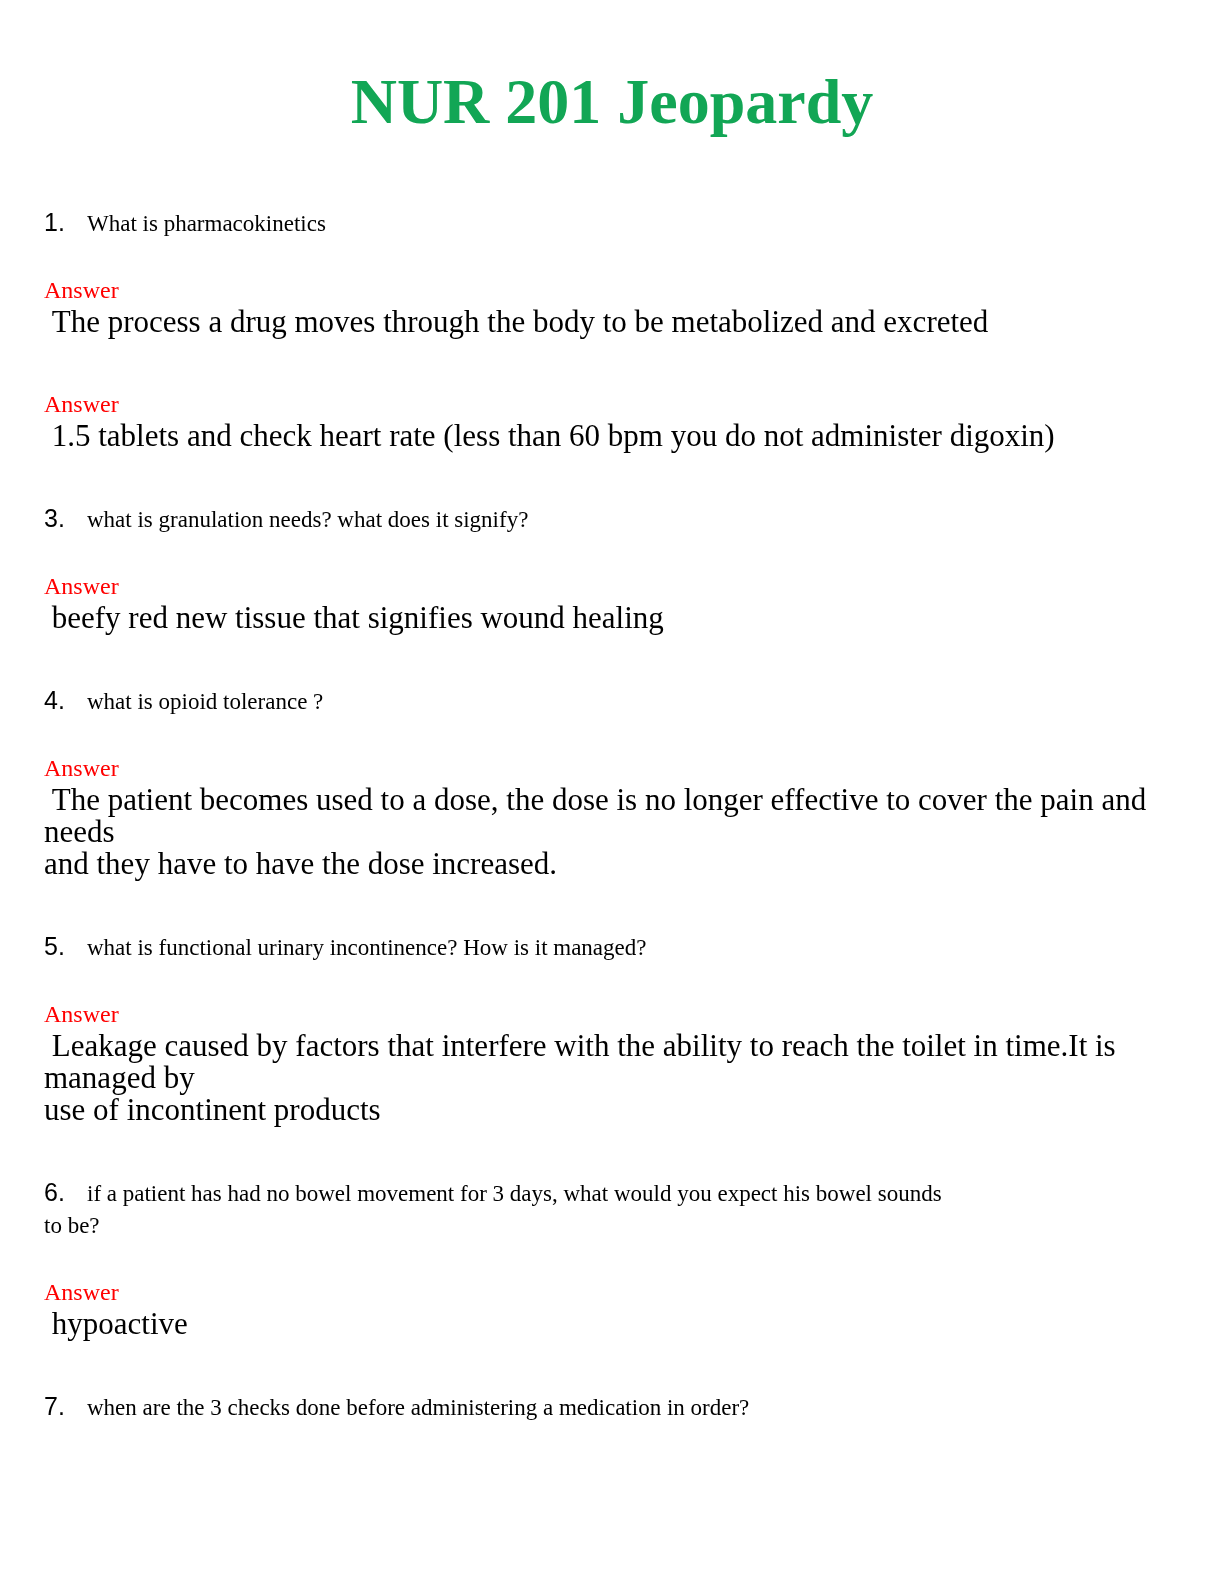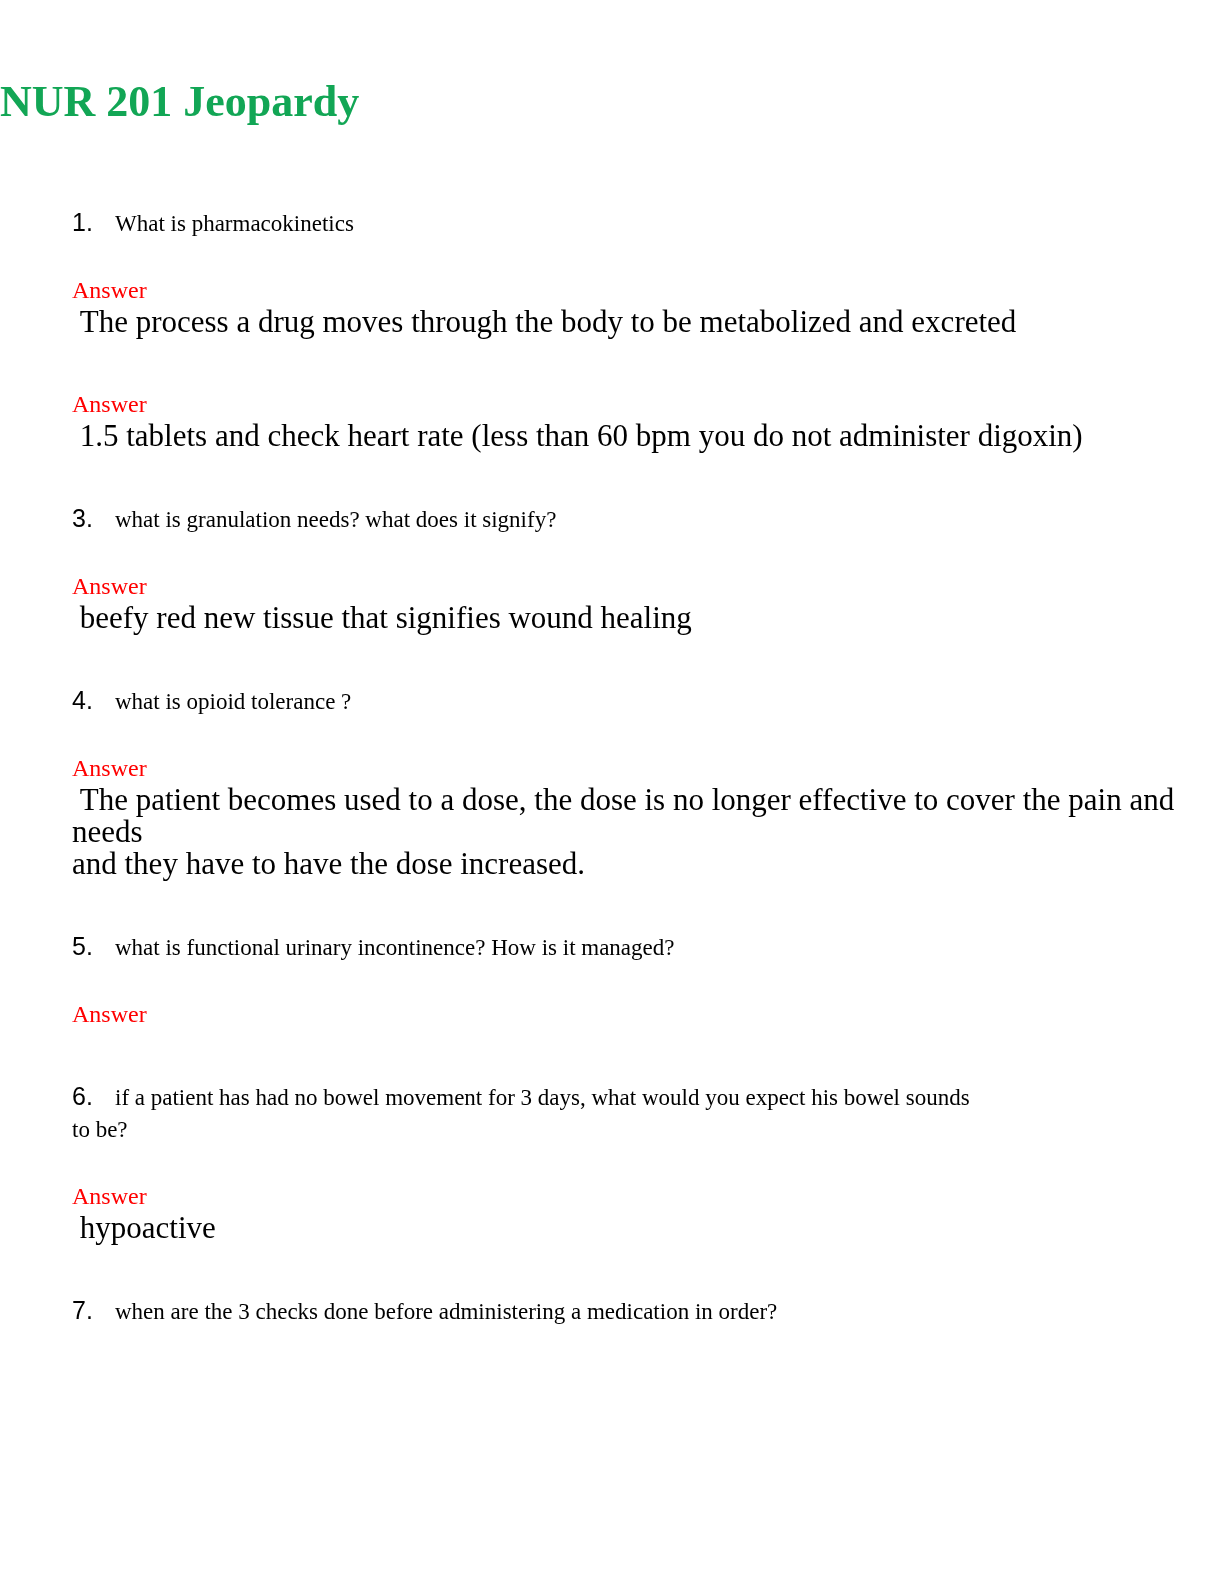--- a/index.html
+++ b/index.html
@@ -8,29 +8,29 @@
     height: 1584px;
     background: var(--page-bg, #ffffff);
     color: var(--text-black, #000000);
     font-family: "Liberation Serif", serif;
     padding-top: 74px;
     box-sizing: border-box;
     overflow: hidden;
   }
   h1.doc-title {
     margin: 0 0 76px 0;
-    text-align: left;
+    text-align: center;
     font-family: "Liberation Serif", serif;
     font-weight: bold;
-    font-size: 44px;
+    font-size: 64px;
     line-height: 56px;
     color: var(--title-green, #12a655);
   }
   .content {
-    padding-left: 72px;
+    padding-left: 44px;
     width: 1105px;
   }
   .qa-item { margin: 0; }
   p.question {
     margin: 0 0 34px 0;
     font-size: 23px;
     line-height: 32px;
   }
   .qnum {
     display: inline-block;
@@ -94,20 +94,22 @@
       <div class="answer-label">Answer</div>
       <div class="answer-text"> The patient becomes used to a dose, the dose is no longer effective to cover the pain and needs
 and they have to have the dose increased.</div>
     </div>
   </article>
 
   <article class="qa-item">
     <p class="question"><span class="qnum">5.</span><span class="qtext">what is functional urinary incontinence? How is it managed?</span></p>
     <div class="answer-block">
       <div class="answer-label">Answer</div>
+      <div class="answer-text"> Leakage caused by factors that interfere with the ability to reach the toilet in time.It is managed by
+use of incontinent products</div>
     </div>
   </article>
 
   <article class="qa-item">
     <p class="question"><span class="qnum">6.</span><span class="qtext">if a patient has had no bowel movement for 3 days, what would you expect his bowel sounds
 to be?</span></p>
     <div class="answer-block">
       <div class="answer-label">Answer</div>
       <div class="answer-text"> hypoactive</div>
     </div>

